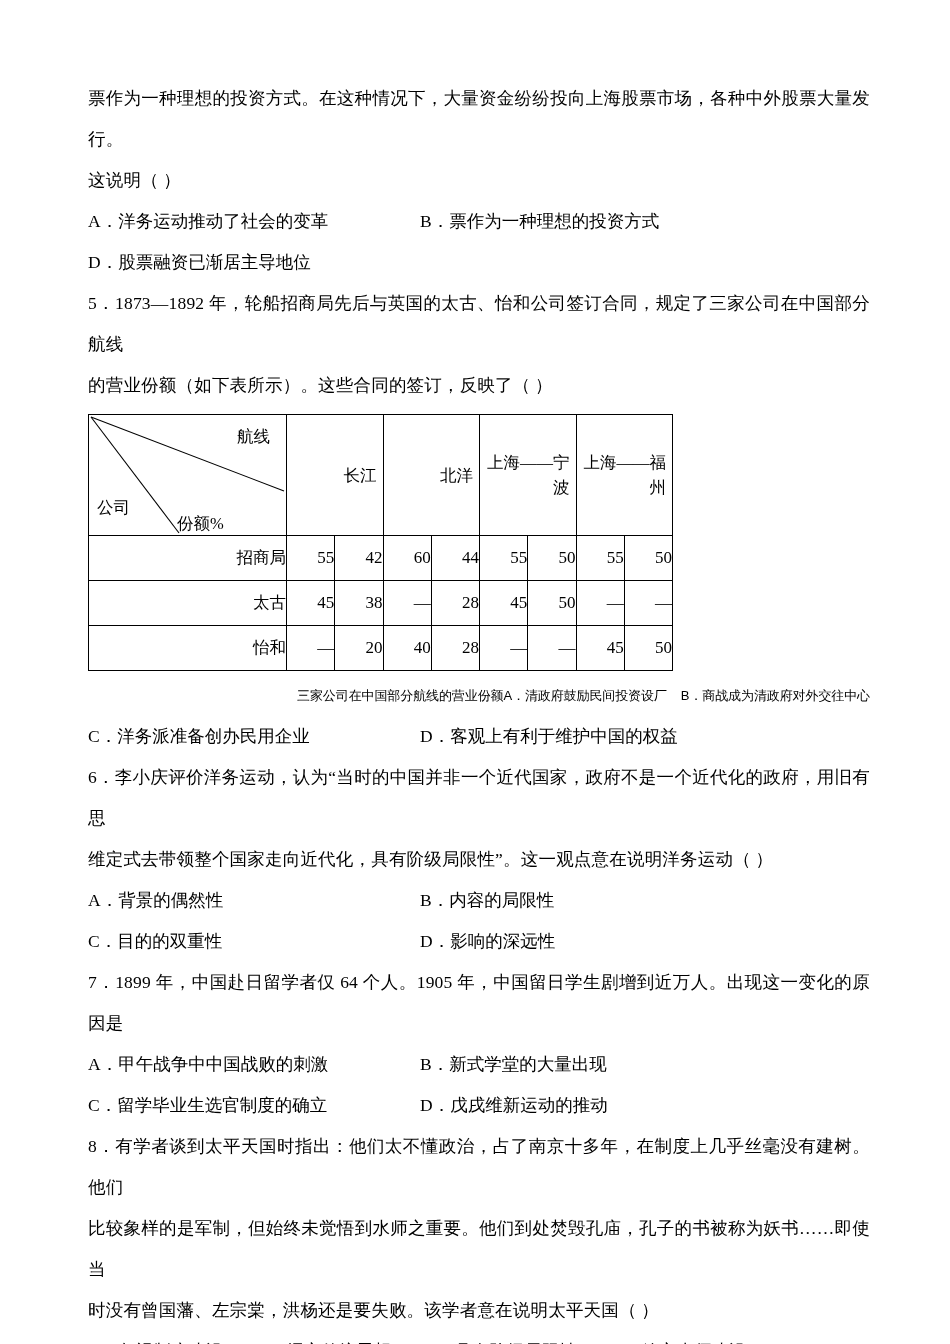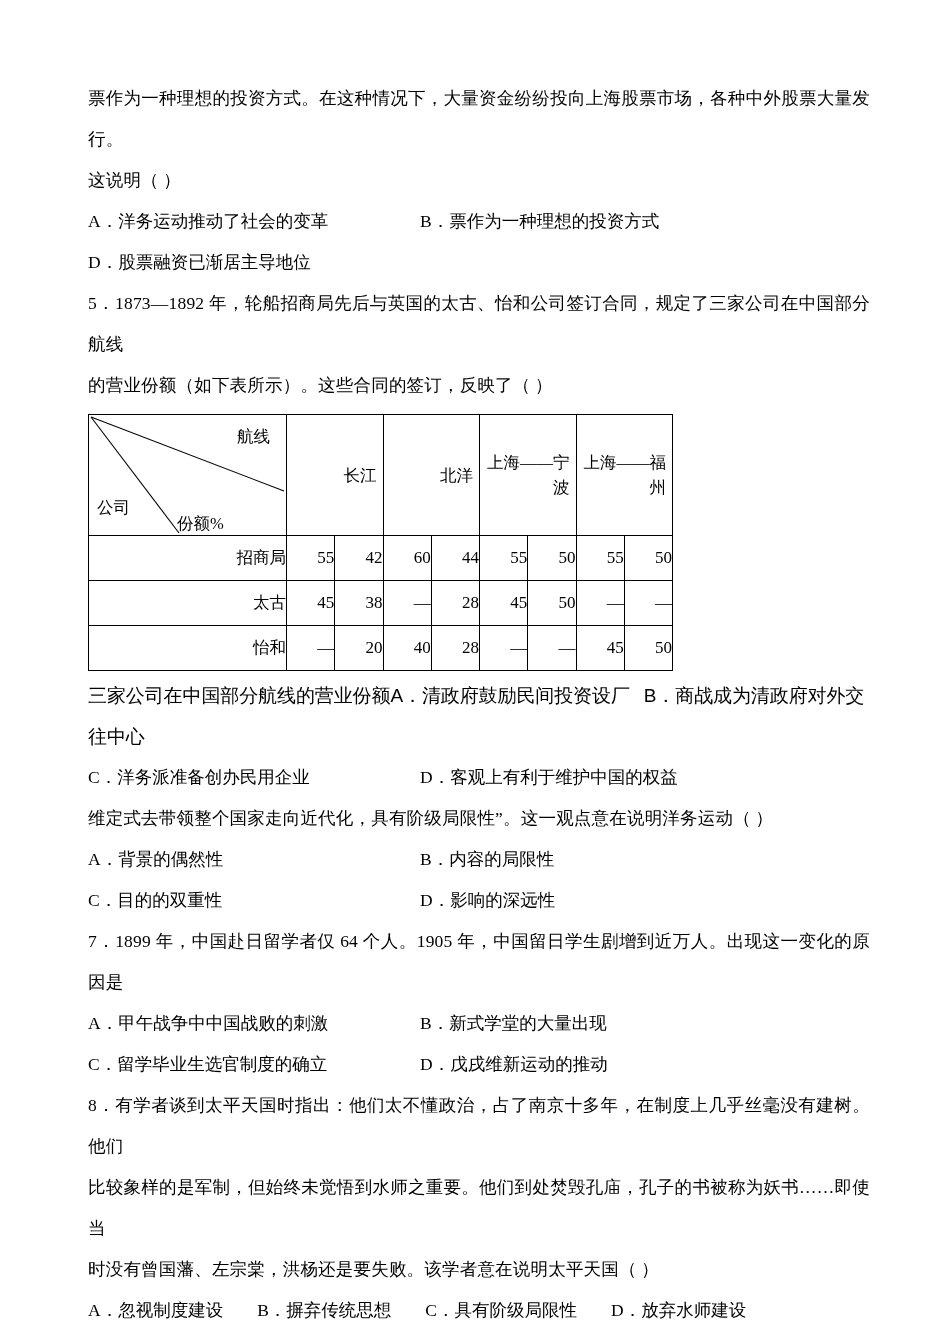--- a/index.html
+++ b/index.html
@@ -55,24 +55,25 @@
     white-space: nowrap;
   }
   .opts-inline .opt { margin-right: 34px; }
   .opts-inline .opt:last-child { margin-right: 0; }
 
   .q-lead { margin-top: 0; }
 
   
   .sans-line {
     font-family: "Liberation Sans", "DejaVu Sans", sans-serif;
-    font-size: 19px;
+    font-size: 13px;
     line-height: 41px;
     margin: 0;
     letter-spacing: -0.1px;
+    text-align: right;
   }
   .sans-line .gap { display: inline-block; width: 14px; }
 
   
   .tbl-wrap {
     margin: 8px 0 4px 0;
   }
   table.share-table {
     border-collapse: collapse;
     table-layout: fixed;
@@ -198,20 +199,21 @@
 
   <p class="sans-line">
     <span>三家公司在中国部分航线的营业份额</span><span>A．清政府鼓励民间投资设厂</span><span class="gap"></span><span>B．商战成为清政府对外交往中心</span>
   </p>
 
   <div class="opts">
     <span class="col-a">C．洋务派准备创办民用企业</span>
     <span class="col-b">D．客观上有利于维护中国的权益</span>
   </div>
 
+  <p class="para">6．李小庆评价洋务运动，认为“当时的中国并非一个近代国家，政府不是一个近代化的政府，用旧有思</p>
   <p class="para">维定式去带领整个国家走向近代化，具有阶级局限性”。这一观点意在说明洋务运动（    ）</p>
   <div class="opts">
     <span class="col-a">A．背景的偶然性</span>
     <span class="col-b">B．内容的局限性</span>
   </div>
   <div class="opts">
     <span class="col-a">C．目的的双重性</span>
     <span class="col-b">D．影响的深远性</span>
   </div>
 

